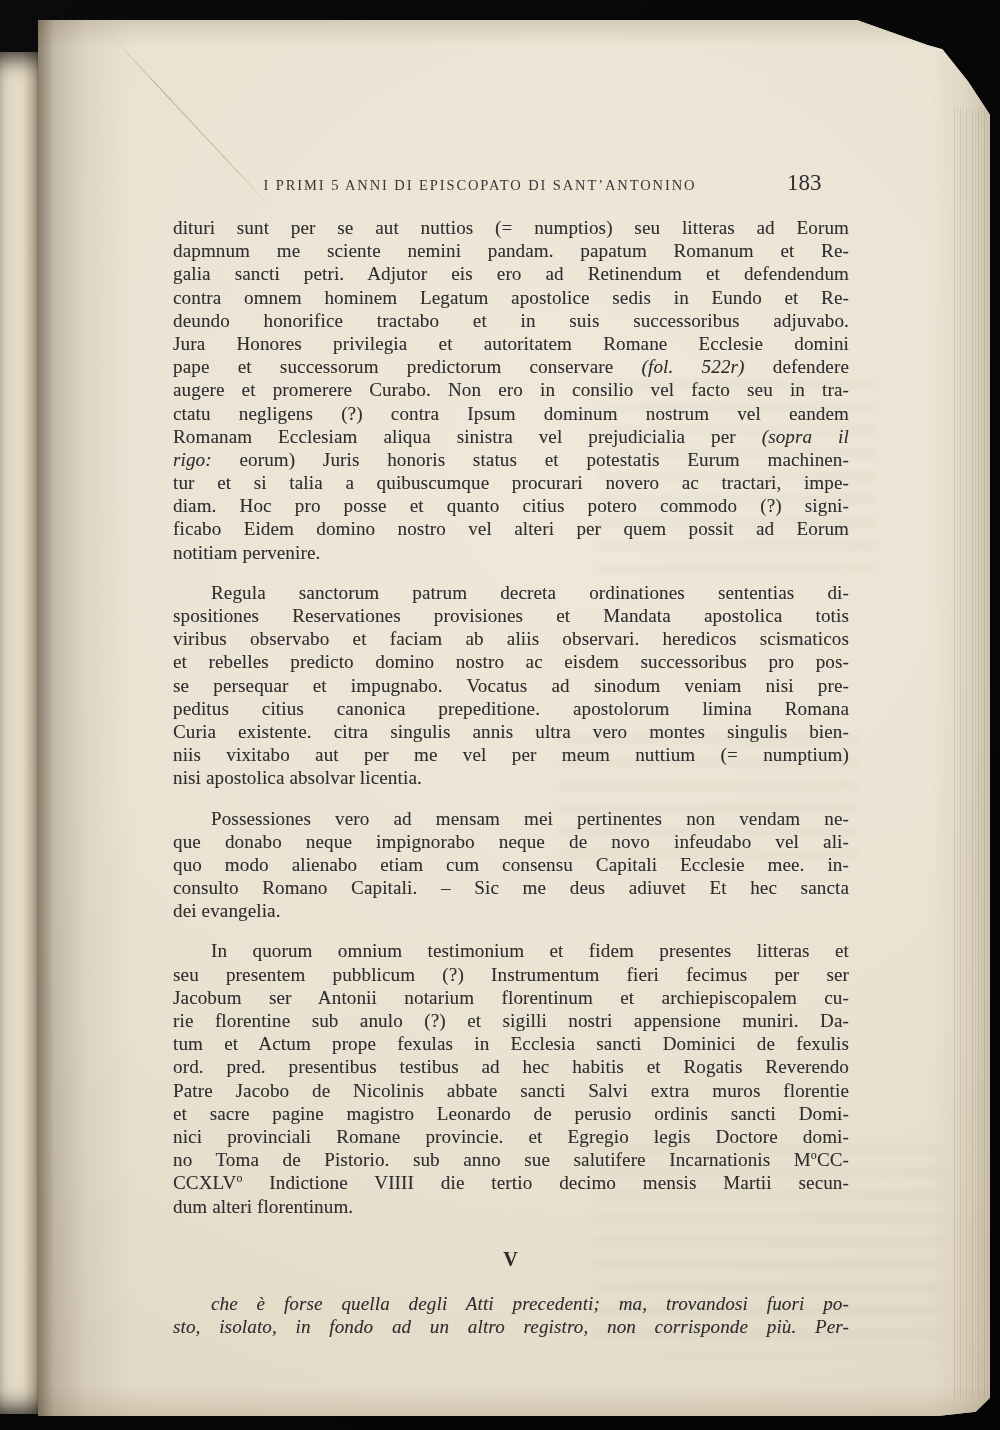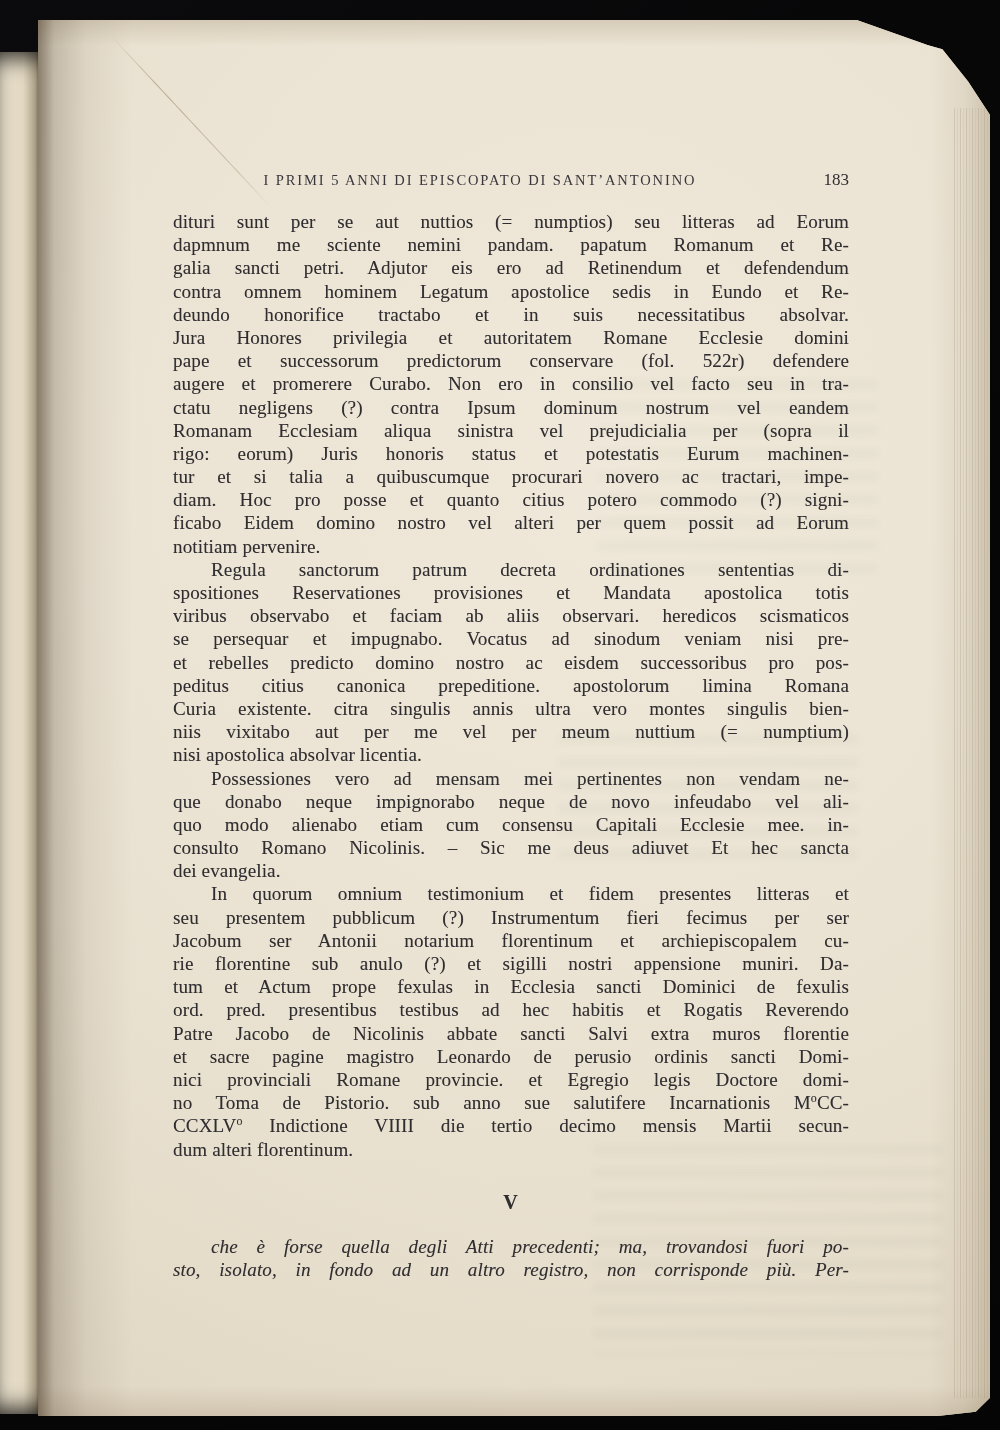--- a/index.html
+++ b/index.html
@@ -48,33 +48,33 @@
   .g1{left:560px;top:360px;width:280px;height:200px;}
   .g2{left:520px;top:715px;width:300px;height:130px;}
   .g3{left:555px;top:1125px;width:350px;height:210px;}
 
   .content{position:absolute;left:135px;top:150px;width:676px;color:#2f2d30;}
   .header-row{display:flex;align-items:baseline;}
   .header-title{
     flex:1;text-align:center;font-size:14.5px;letter-spacing:1.9px;
     color:#39363b;white-space:nowrap;
   }
-  .page-number{width:62px;text-align:right;font-size:17px;color:#2f2d30;}
+  .page-number{width:62px;font-size:23px;color:#2f2d30;}
 
   .body-text{margin-top:21px;font-size:19px;letter-spacing:.15px;
     text-shadow:.3px .3px .5px rgba(47,45,48,.28);}
   .para{margin:0;}
   .line{
     height:23.2px;overflow:hidden;
     text-align:justify;text-align-last:justify;
   }
   .line.flush{text-align-last:left;}
-  .para.indent .line:first-child{text-indent:38px;}
+  .para.indent .line:first-child{text-indent:38px;margin-top:17px;}
   .para.italic{font-style:italic;}
-  .it{}
+  .it{font-style:italic;}
   sup{font-size:.62em;vertical-align:super;line-height:0;}
   .section-heading{
     text-align:center;font-weight:bold;font-size:20px;letter-spacing:1px;
     margin:29px 0 22px 0;
   }
 </style>
 </head>
 <body>
 
 <div class="scene">
@@ -91,48 +91,48 @@
       <div class="header-row">
         <span class="header-title">I PRIMI 5 ANNI DI EPISCOPATO DI SANT’ANTONINO</span>
         <span class="page-number">183</span>
       </div>
       <div class="body-text">
           <div class="para">
             <div class="line"><span>dituri sunt per se aut nuttios (= numptios) seu litteras ad Eorum</span></div>
             <div class="line"><span>dapmnum me sciente nemini pandam. papatum Romanum et Re-</span></div>
             <div class="line"><span>galia sancti petri. Adjutor eis ero ad Retinendum et defendendum</span></div>
             <div class="line"><span>contra omnem hominem Legatum apostolice sedis in Eundo et Re-</span></div>
-            <div class="line"><span>deundo honorifice tractabo et in suis necessitatibus absolvar.</span></div>
+            <div class="line"><span>deundo honorifice tractabo et in suis successoribus adjuvabo.</span></div>
             <div class="line"><span>Jura Honores privilegia et autoritatem Romane Ecclesie domini</span></div>
             <div class="line"><span>pape et successorum predictorum conservare </span><span class="it">(fol. 522r)</span><span> defendere</span></div>
             <div class="line"><span>augere et promerere Curabo. Non ero in consilio vel facto seu in tra-</span></div>
             <div class="line"><span>ctatu negligens (?) contra Ipsum dominum nostrum vel eandem</span></div>
             <div class="line"><span>Romanam Ecclesiam aliqua sinistra vel prejudicialia per </span><span class="it">(sopra il</span></div>
             <div class="line"><span class="it">rigo:</span><span> eorum) Juris honoris status et potestatis Eurum machinen-</span></div>
             <div class="line"><span>tur et si talia a quibuscumque procurari novero ac tractari, impe-</span></div>
             <div class="line"><span>diam. Hoc pro posse et quanto citius potero commodo (?) signi-</span></div>
             <div class="line"><span>ficabo Eidem domino nostro vel alteri per quem possit ad Eorum</span></div>
             <div class="line flush"><span>notitiam pervenire.</span></div>
           </div>
           <div class="para indent">
             <div class="line"><span>Regula sanctorum patrum decreta ordinationes sententias di-</span></div>
             <div class="line"><span>spositiones Reservationes provisiones et Mandata apostolica totis</span></div>
             <div class="line"><span>viribus observabo et faciam ab aliis observari. heredicos scismaticos</span></div>
+            <div class="line"><span>et rebelles predicto domino nostro ac eisdem successoribus pro pos-</span></div>
             <div class="line"><span>se persequar et impugnabo. Vocatus ad sinodum veniam nisi pre-</span></div>
-            <div class="line"><span>et rebelles predicto domino nostro ac eisdem successoribus pro pos-</span></div>
             <div class="line"><span>peditus citius canonica prepeditione. apostolorum limina Romana</span></div>
             <div class="line"><span>Curia existente. citra singulis annis ultra vero montes singulis bien-</span></div>
             <div class="line"><span>niis vixitabo aut per me vel per meum nuttium (= numptium)</span></div>
             <div class="line flush"><span>nisi apostolica absolvar licentia.</span></div>
           </div>
           <div class="para indent">
             <div class="line"><span>Possessiones vero ad mensam mei pertinentes non vendam ne-</span></div>
             <div class="line"><span>que donabo neque impignorabo neque de novo infeudabo vel ali-</span></div>
             <div class="line"><span>quo modo alienabo etiam cum consensu Capitali Ecclesie mee. in-</span></div>
-            <div class="line"><span>consulto Romano Nicolinis. – Sic me deus adiuvet Et hec sancta</span></div>
+            <div class="line"><span>consulto Romano Capitali. – Sic me deus adiuvet Et hec sancta</span></div>
             <div class="line flush"><span>dei evangelia.</span></div>
           </div>
           <div class="para indent">
             <div class="line"><span>In quorum omnium testimonium et fidem presentes litteras et</span></div>
             <div class="line"><span>seu presentem pubblicum (?) Instrumentum fieri fecimus per ser</span></div>
             <div class="line"><span>Jacobum ser Antonii notarium florentinum et archiepiscopalem cu-</span></div>
             <div class="line"><span>rie florentine sub anulo (?) et sigilli nostri appensione muniri. Da-</span></div>
             <div class="line"><span>tum et Actum prope fexulas in Ecclesia sancti Dominici de fexulis</span></div>
             <div class="line"><span>ord. pred. presentibus testibus ad hec habitis et Rogatis Reverendo</span></div>
             <div class="line"><span>Patre Jacobo de Nicolinis abbate sancti Salvi extra muros florentie</span></div>

